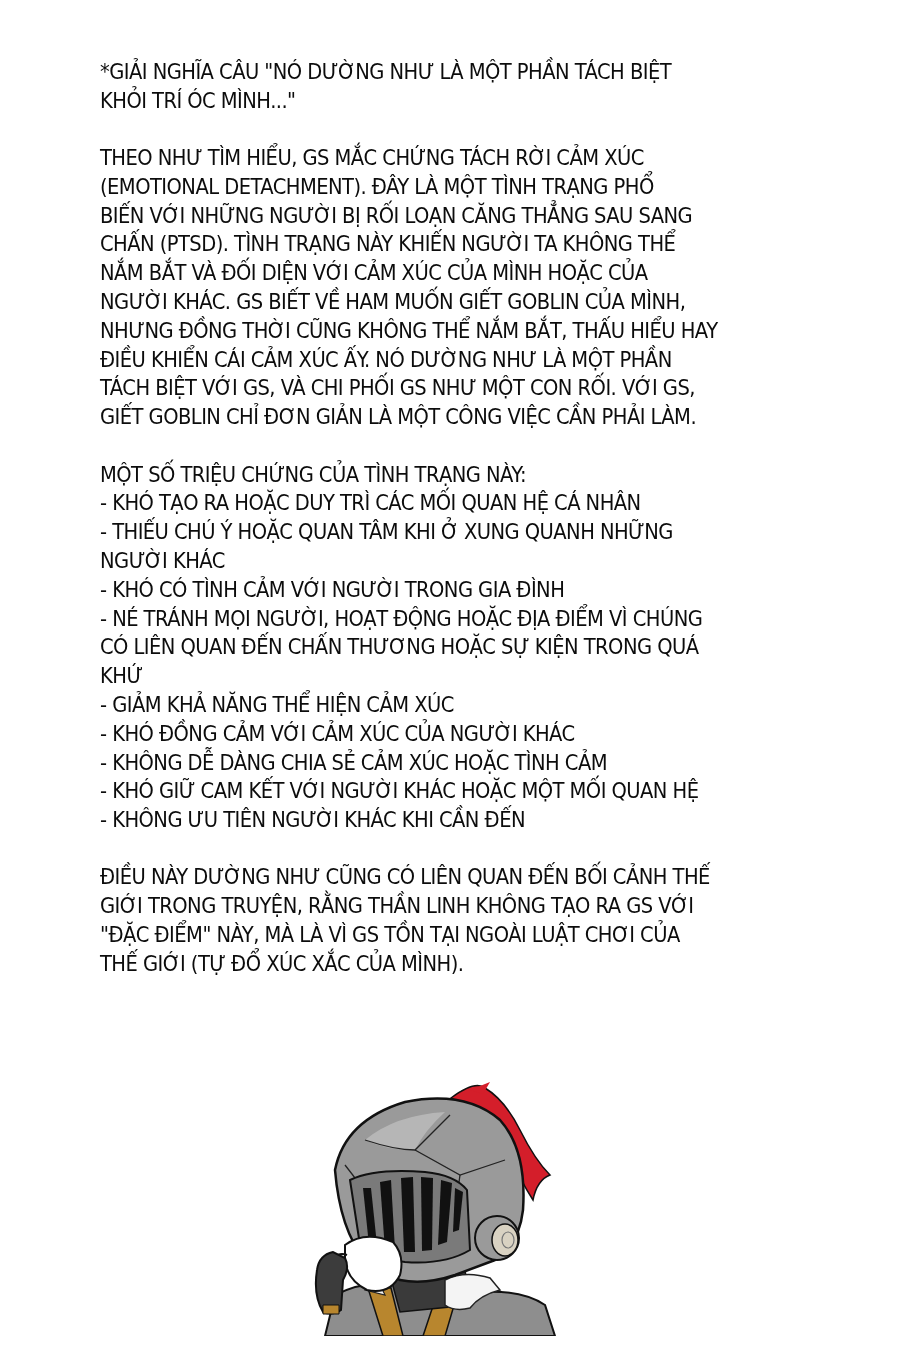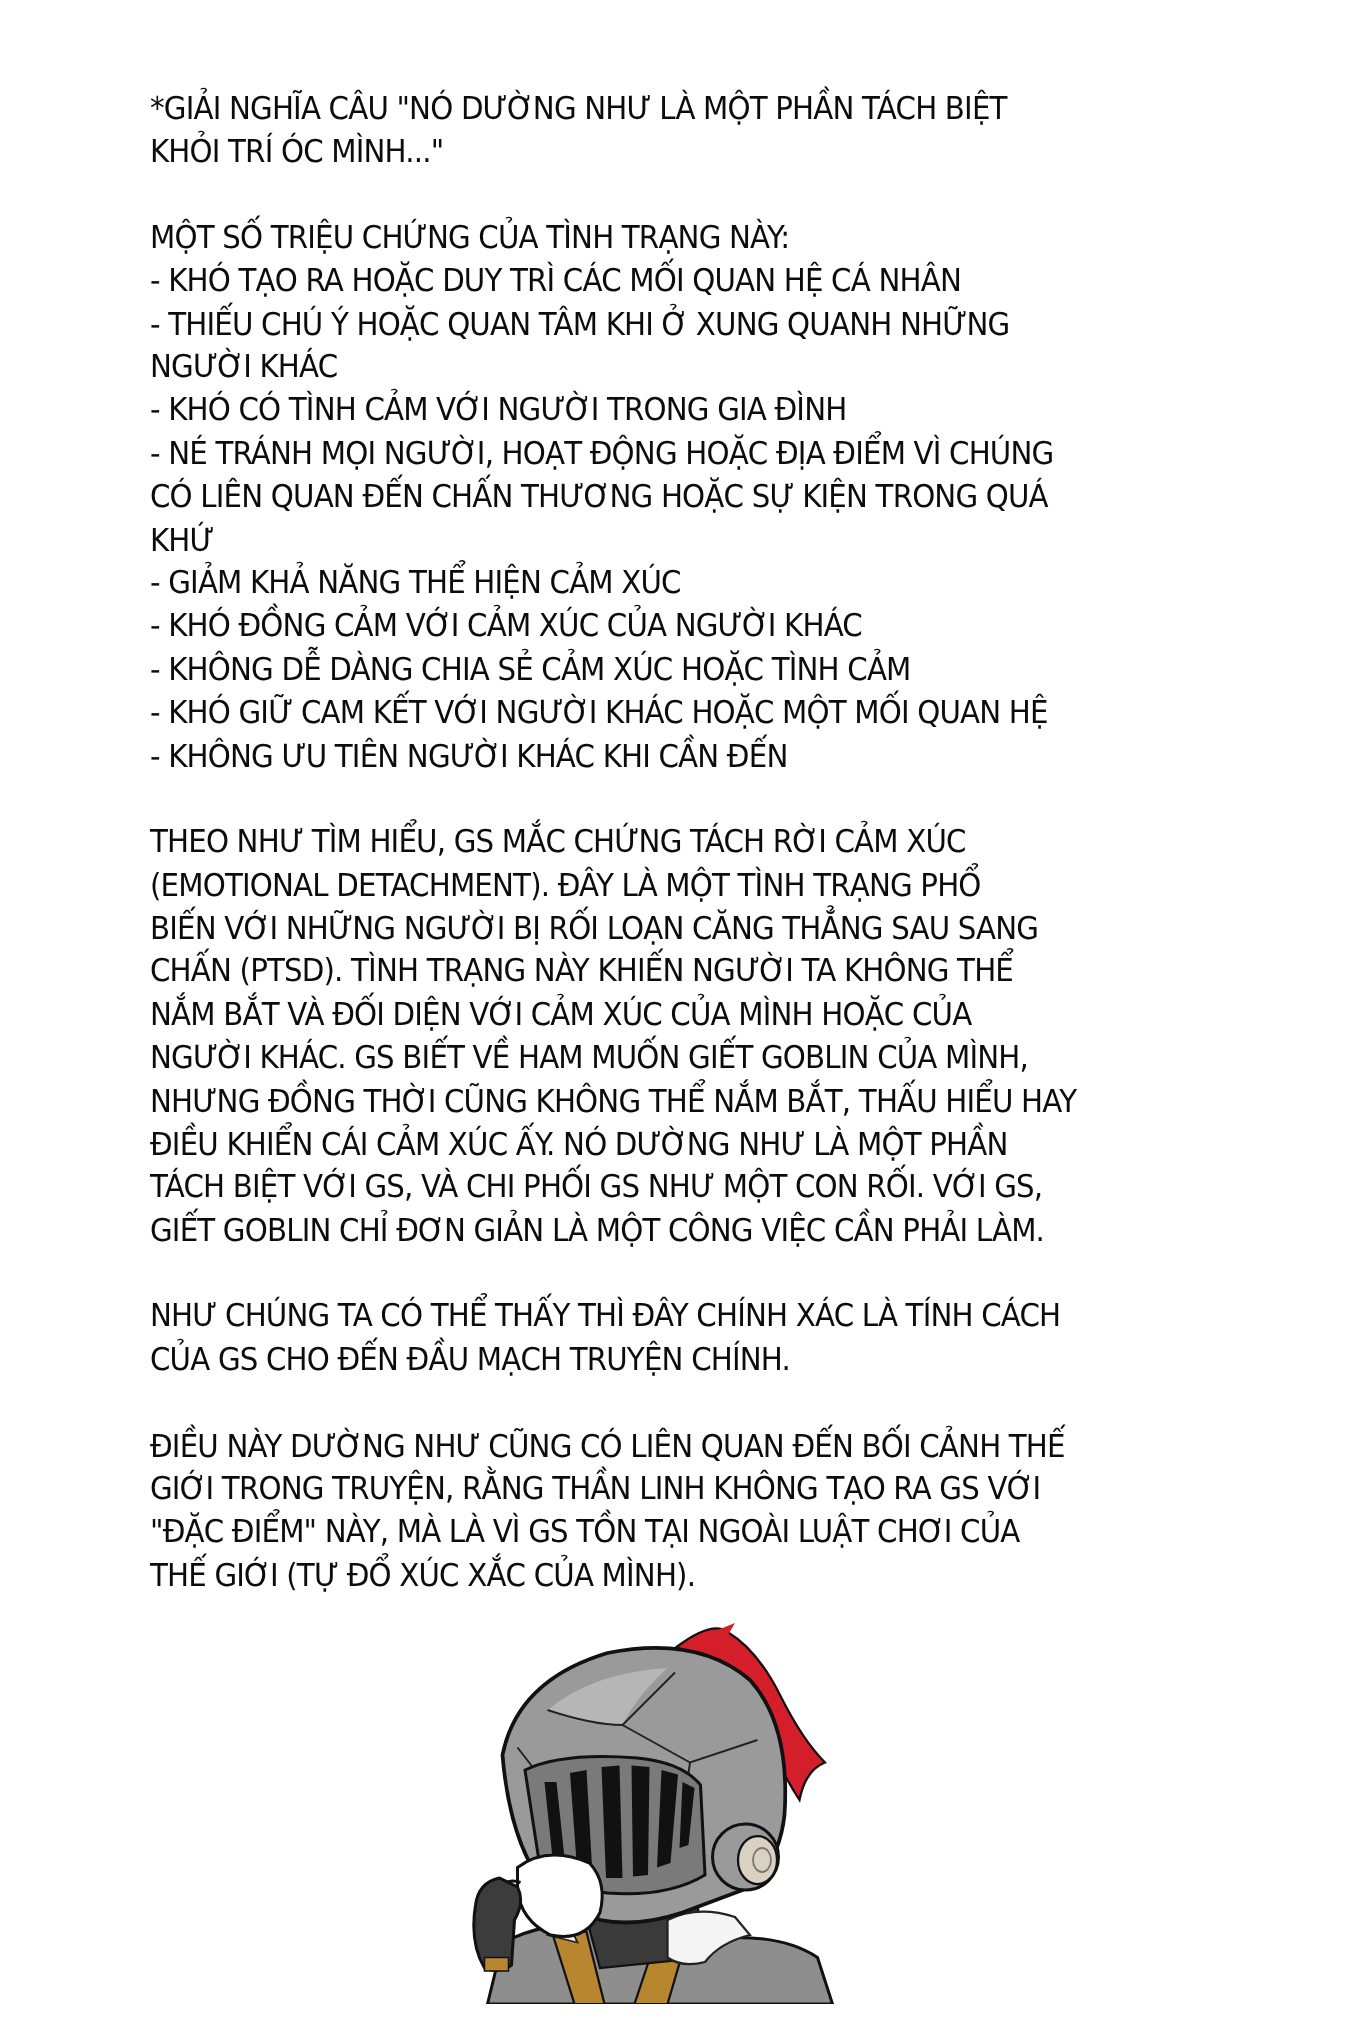--- a/index.html
+++ b/index.html
@@ -46,52 +46,48 @@
 </head>
 <body>
 
 <div class="page">
   <div class="para">
     <span class="line">*GIẢI NGHĨA CÂU "NÓ DƯỜNG NHƯ LÀ MỘT PHẦN TÁCH BIỆT</span>
     <span class="line">KHỎI TRÍ ÓC MÌNH..."</span>
   </div>
 
   <div class="para">
+    <span class="line">THEO NHƯ TÌM HIỂU, GS MẮC CHỨNG TÁCH RỜI CẢM XÚC</span>
+    <span class="line">(EMOTIONAL DETACHMENT). ĐÂY LÀ MỘT TÌNH TRẠNG PHỔ</span>
+    <span class="line">BIẾN VỚI NHỮNG NGƯỜI BỊ RỐI LOẠN CĂNG THẲNG SAU SANG</span>
+    <span class="line">CHẤN (PTSD). TÌNH TRẠNG NÀY KHIẾN NGƯỜI TA KHÔNG THỂ</span>
+    <span class="line">NẮM BẮT VÀ ĐỐI DIỆN VỚI CẢM XÚC CỦA MÌNH HOẶC CỦA</span>
+    <span class="line">NGƯỜI KHÁC. GS BIẾT VỀ HAM MUỐN GIẾT GOBLIN CỦA MÌNH,</span>
+    <span class="line">NHƯNG ĐỒNG THỜI CŨNG KHÔNG THỂ NẮM BẮT, THẤU HIỂU HAY</span>
+    <span class="line">ĐIỀU KHIỂN CÁI CẢM XÚC ẤY. NÓ DƯỜNG NHƯ LÀ MỘT PHẦN</span>
+    <span class="line">TÁCH BIỆT VỚI GS, VÀ CHI PHỐI GS NHƯ MỘT CON RỐI. VỚI GS,</span>
+    <span class="line">GIẾT GOBLIN CHỈ ĐƠN GIẢN LÀ MỘT CÔNG VIỆC CẦN PHẢI LÀM.</span>
+  </div>
+
+  <div class="para">
     <span class="line">MỘT SỐ TRIỆU CHỨNG CỦA TÌNH TRẠNG NÀY:</span>
     <span class="line">- KHÓ TẠO RA HOẶC DUY TRÌ CÁC MỐI QUAN HỆ CÁ NHÂN</span>
     <span class="line">- THIẾU CHÚ Ý HOẶC QUAN TÂM KHI Ở XUNG QUANH NHỮNG</span>
     <span class="line">NGƯỜI KHÁC</span>
     <span class="line">- KHÓ CÓ TÌNH CẢM VỚI NGƯỜI TRONG GIA ĐÌNH</span>
     <span class="line">- NÉ TRÁNH MỌI NGƯỜI, HOẠT ĐỘNG HOẶC ĐỊA ĐIỂM VÌ CHÚNG</span>
     <span class="line">CÓ LIÊN QUAN ĐẾN CHẤN THƯƠNG HOẶC SỰ KIỆN TRONG QUÁ</span>
     <span class="line">KHỨ</span>
     <span class="line">- GIẢM KHẢ NĂNG THỂ HIỆN CẢM XÚC</span>
     <span class="line">- KHÓ ĐỒNG CẢM VỚI CẢM XÚC CỦA NGƯỜI KHÁC</span>
     <span class="line">- KHÔNG DỄ DÀNG CHIA SẺ CẢM XÚC HOẶC TÌNH CẢM</span>
     <span class="line">- KHÓ GIỮ CAM KẾT VỚI NGƯỜI KHÁC HOẶC MỘT MỐI QUAN HỆ</span>
     <span class="line">- KHÔNG ƯU TIÊN NGƯỜI KHÁC KHI CẦN ĐẾN</span>
   </div>
 
-  <div class="para">
-    <span class="line">THEO NHƯ TÌM HIỂU, GS MẮC CHỨNG TÁCH RỜI CẢM XÚC</span>
-    <span class="line">(EMOTIONAL DETACHMENT). ĐÂY LÀ MỘT TÌNH TRẠNG PHỔ</span>
-    <span class="line">BIẾN VỚI NHỮNG NGƯỜI BỊ RỐI LOẠN CĂNG THẲNG SAU SANG</span>
-    <span class="line">CHẤN (PTSD). TÌNH TRẠNG NÀY KHIẾN NGƯỜI TA KHÔNG THỂ</span>
-    <span class="line">NẮM BẮT VÀ ĐỐI DIỆN VỚI CẢM XÚC CỦA MÌNH HOẶC CỦA</span>
-    <span class="line">NGƯỜI KHÁC. GS BIẾT VỀ HAM MUỐN GIẾT GOBLIN CỦA MÌNH,</span>
-    <span class="line">NHƯNG ĐỒNG THỜI CŨNG KHÔNG THỂ NẮM BẮT, THẤU HIỂU HAY</span>
-    <span class="line">ĐIỀU KHIỂN CÁI CẢM XÚC ẤY. NÓ DƯỜNG NHƯ LÀ MỘT PHẦN</span>
-    <span class="line">TÁCH BIỆT VỚI GS, VÀ CHI PHỐI GS NHƯ MỘT CON RỐI. VỚI GS,</span>
-    <span class="line">GIẾT GOBLIN CHỈ ĐƠN GIẢN LÀ MỘT CÔNG VIỆC CẦN PHẢI LÀM.</span>
-  </div>
-
-  <div class="para">
-    <span class="line">NHƯ CHÚNG TA CÓ THỂ THẤY THÌ ĐÂY CHÍNH XÁC LÀ TÍNH CÁCH</span>
-    <span class="line">CỦA GS CHO ĐẾN ĐẦU MẠCH TRUYỆN CHÍNH.</span>
-  </div>
 
   <div class="para">
     <span class="line">ĐIỀU NÀY DƯỜNG NHƯ CŨNG CÓ LIÊN QUAN ĐẾN BỐI CẢNH THẾ</span>
     <span class="line">GIỚI TRONG TRUYỆN, RẰNG THẦN LINH KHÔNG TẠO RA GS VỚI</span>
     <span class="line">"ĐẶC ĐIỂM" NÀY, MÀ LÀ VÌ GS TỒN TẠI NGOÀI LUẬT CHƠI CỦA</span>
     <span class="line">THẾ GIỚI (TỰ ĐỔ XÚC XẮC CỦA MÌNH).</span>
   </div>
 </div>
 
 <div class="illustration">

